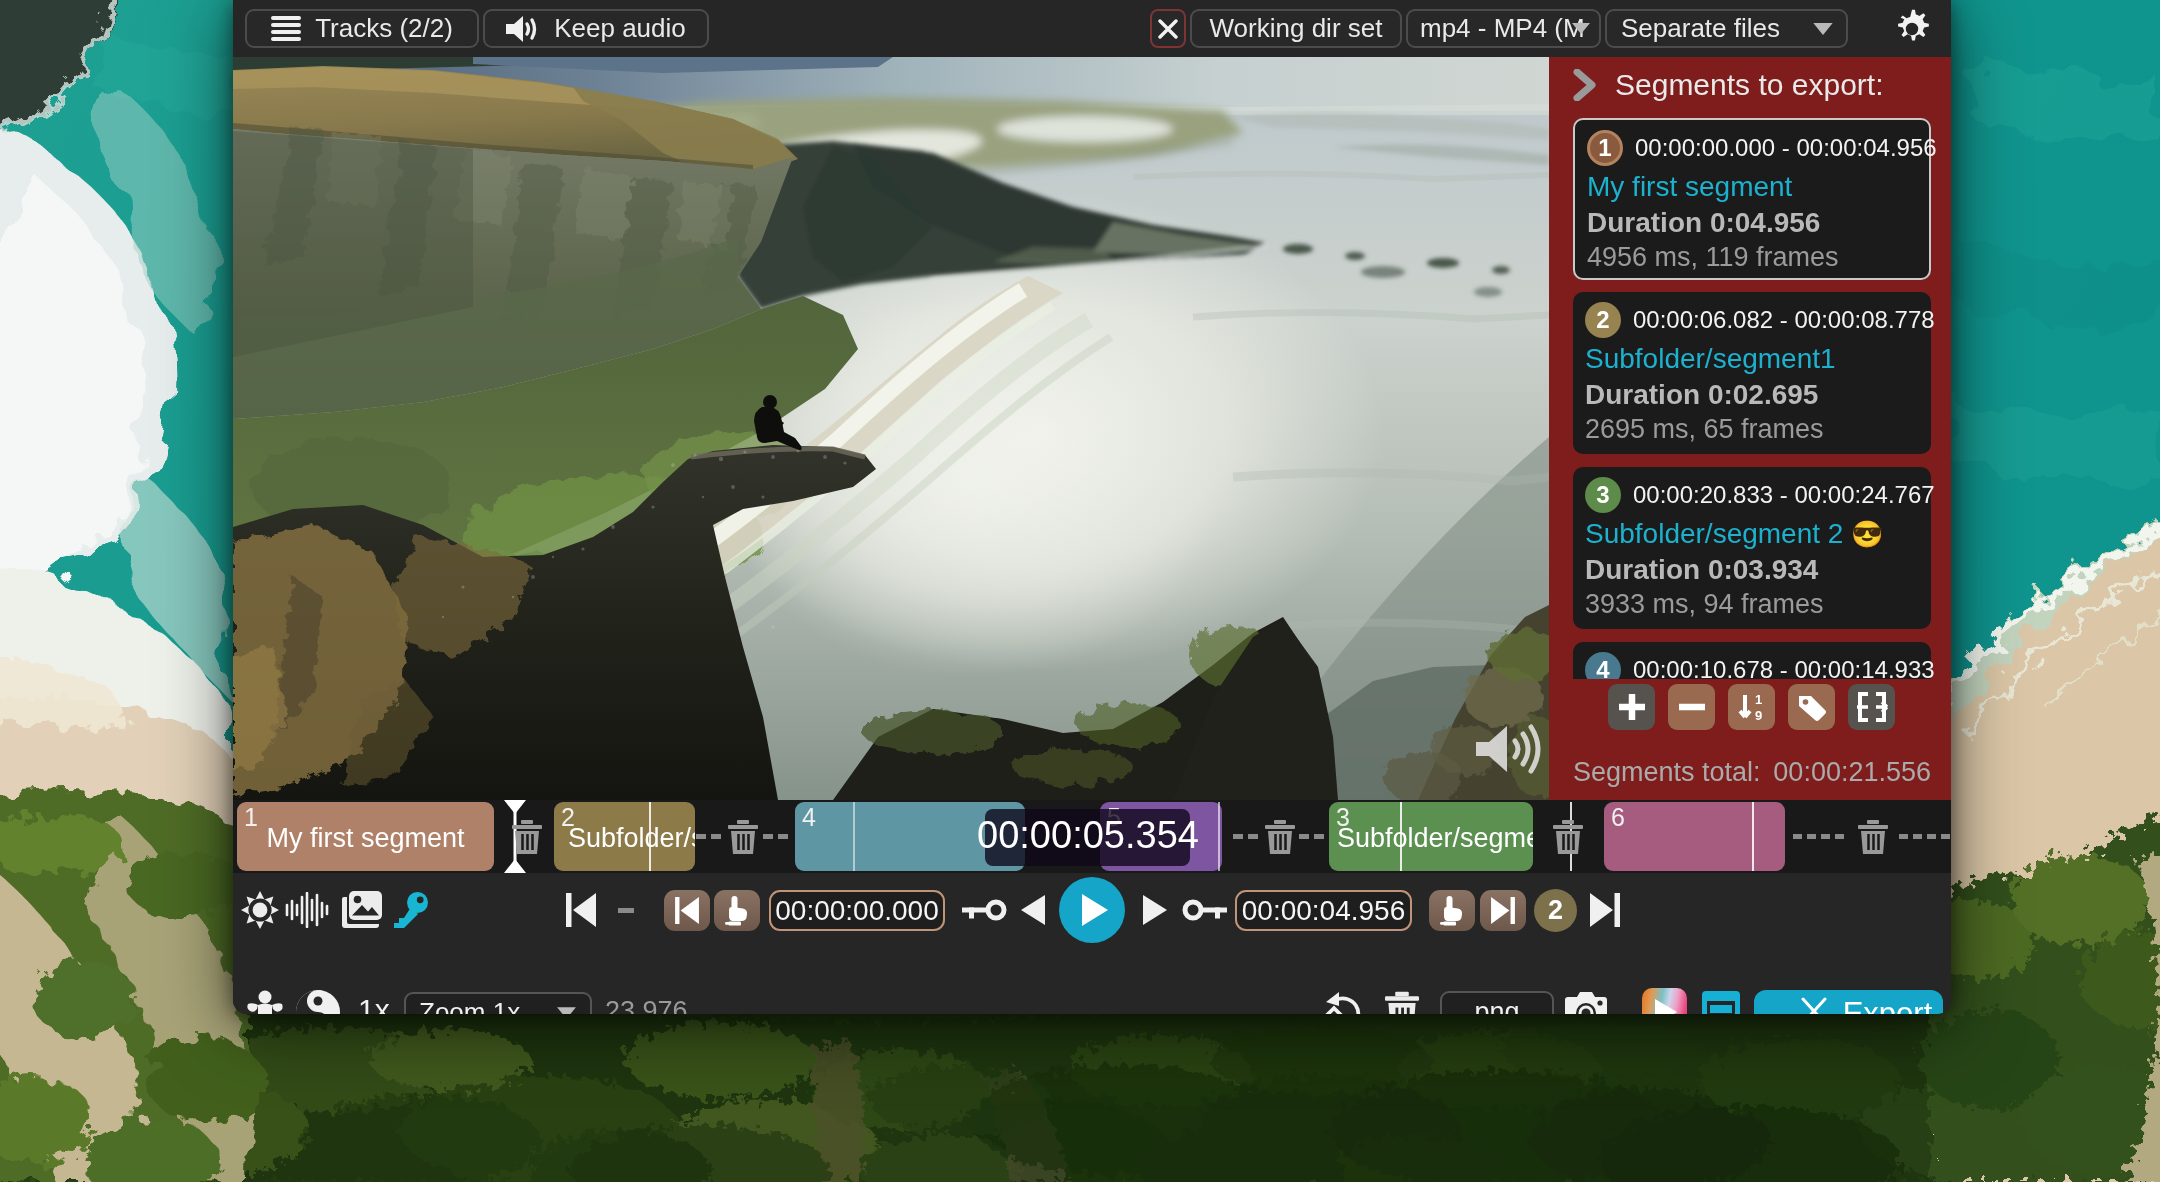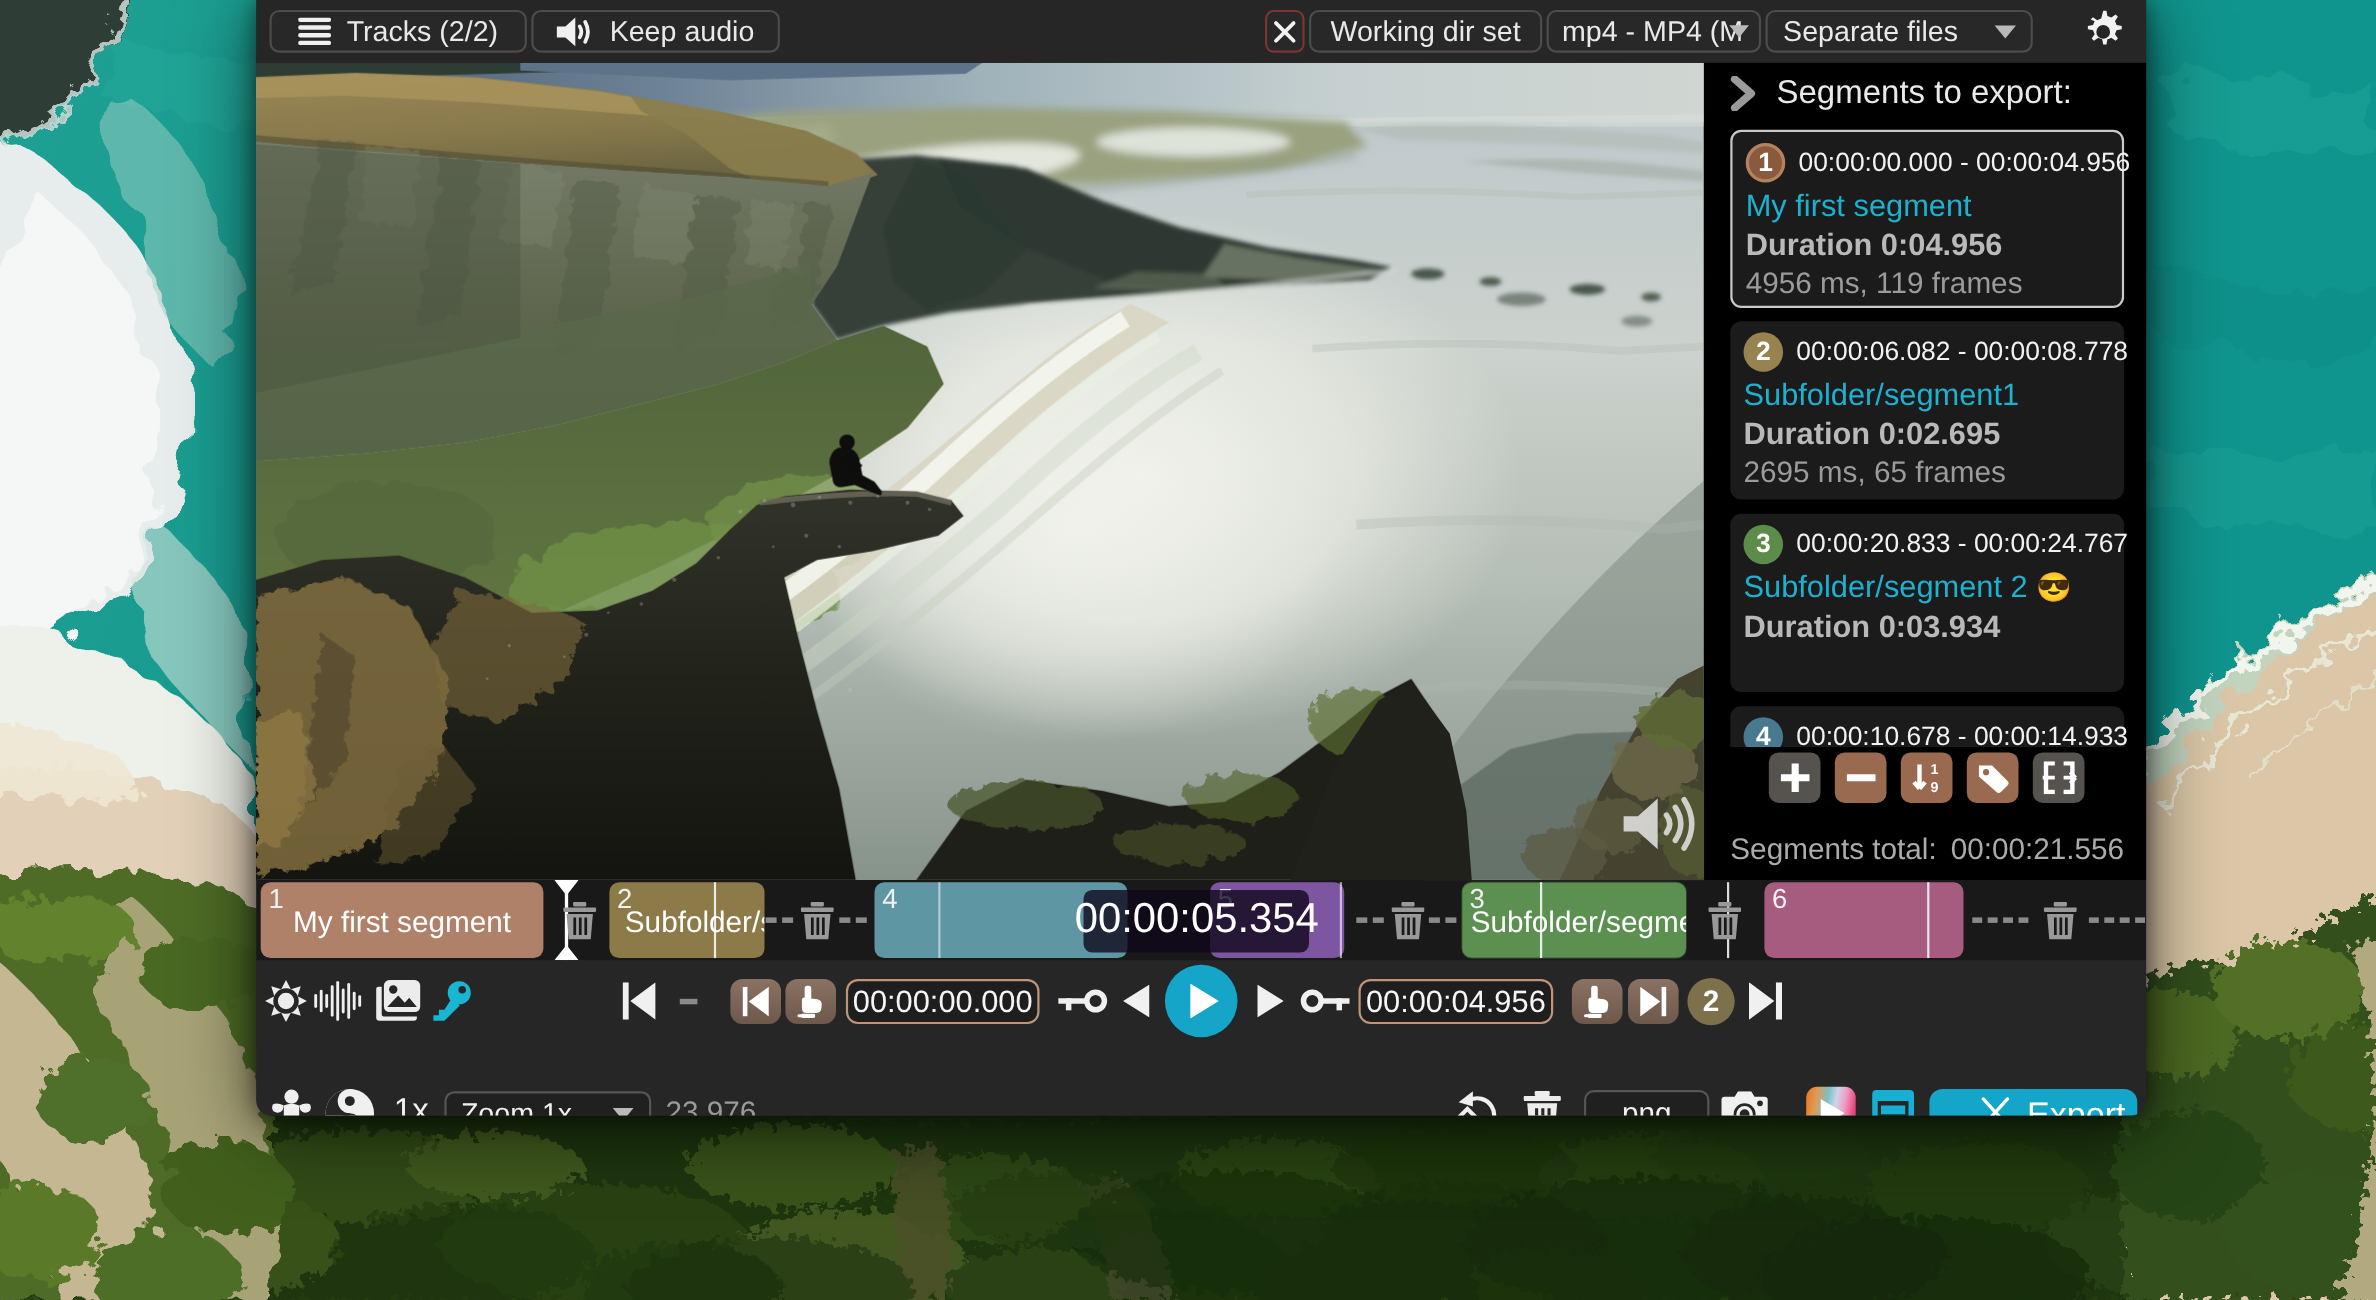--- a/index.html
+++ b/index.html
@@ -6,21 +6,21 @@
 html,body { width:2160px; height:1182px; overflow:hidden; }
 body { position:relative; font-family:"Liberation Sans",sans-serif; background:#14988c; }
 #wall { position:absolute; left:0; top:0; }
 #win { position:absolute; left:233px; top:0; width:1718px; height:1014px; background:#262626; border-radius:0 0 14px 14px; overflow:hidden; box-shadow:0 12px 70px rgba(0,0,0,.6), 0 2px 20px rgba(0,0,0,.5); }
 
 #topbar { position:absolute; left:0; top:0; width:100%; height:57px; background:#262626; }
 .tbtn { position:absolute; top:9px; height:39px; border:2px solid #4c4c4c; border-radius:9px; display:flex; align-items:center; justify-content:center; color:#e9e9e9; font-size:26px; gap:14px; background:#282828; }
 
 #video { position:absolute; left:0; top:57px; width:1316px; height:743px; background:#000; }
 
-#sidebar { position:absolute; left:1316px; top:57px; width:472px; height:743px; background:#000000; color:#eee; }
+#sidebar { position:absolute; left:1316px; top:57px; width:472px; height:743px; background:#7f1d1d; color:#eee; }
 #seghead { position:absolute; left:24px; top:8px; width:370px; height:40px; display:flex; align-items:center; gap:18px; font-size:30px; color:#e9e9e9; }
 #cards { position:absolute; left:0; top:52px; width:402px; height:570px; overflow:hidden; }
 .card { position:absolute; left:24px; width:358px; height:162px; background:#1b1b1b; border-radius:10px; padding:8px 12px; }
 .card .trow { display:flex; align-items:center; gap:12px; height:40px; }
 .numc { width:36px; height:36px; border-radius:50%; display:flex; align-items:center; justify-content:center; font-size:24px; font-weight:bold; color:#fff; flex:0 0 36px; }
 .trange { font-size:24px; color:#f2f2f2; white-space:nowrap; }
 .clabel { font-size:28px; color:#1cb2cf; margin-top:3px; height:36px; }
 .cdur { font-size:28px; color:#b9b9b9; height:35px;font-weight:bold; }
 .cfr { font-size:27px; color:#9b9b9b; height:34px; }
 #segtools { position:absolute; left:59px; top:627px; display:flex; gap:13px; }
@@ -402,20 +402,21 @@
         <div class="cdur">Duration 0:02.695</div>
         <div class="cfr">2695 ms, 65 frames</div>
       </div>
       <div class="card" style="top:358px;">
         <div class="trow">
             <div class="numc" style="background:#5d8b49;">3</div>
             <div class="trange">00:00:20.833 - 00:00:24.767</div>
           </div>
         <div class="clabel">Subfolder/segment 2 <span style="font-size:26px">😎</span></div>
         <div class="cdur">Duration 0:03.934</div>
+        <div class="cfr">3933 ms, 94 frames</div>
       </div>
       <div class="card" style="top:533px;">
         <div class="trow">
             <div class="numc" style="background:#49798e;">4</div>
             <div class="trange">00:00:10.678 - 00:00:14.933</div>
           </div>
       </div>
     </div>
     <div id="segtools">
       <div class="stool" style="background:#56524d;">

